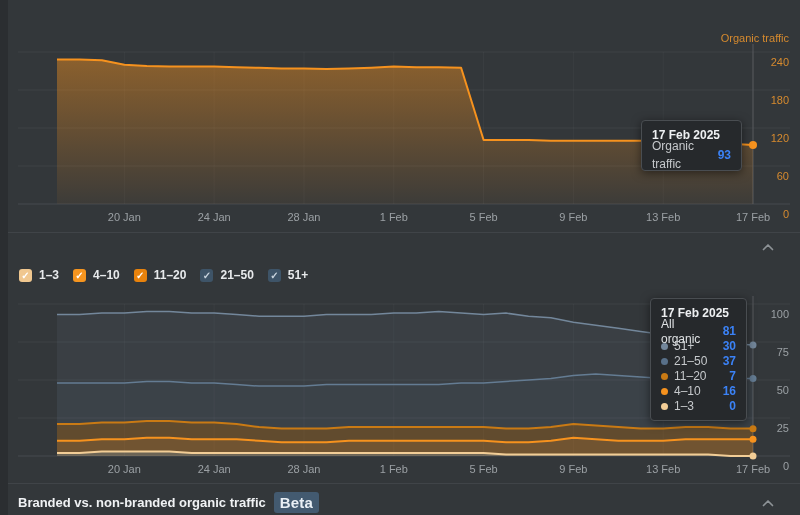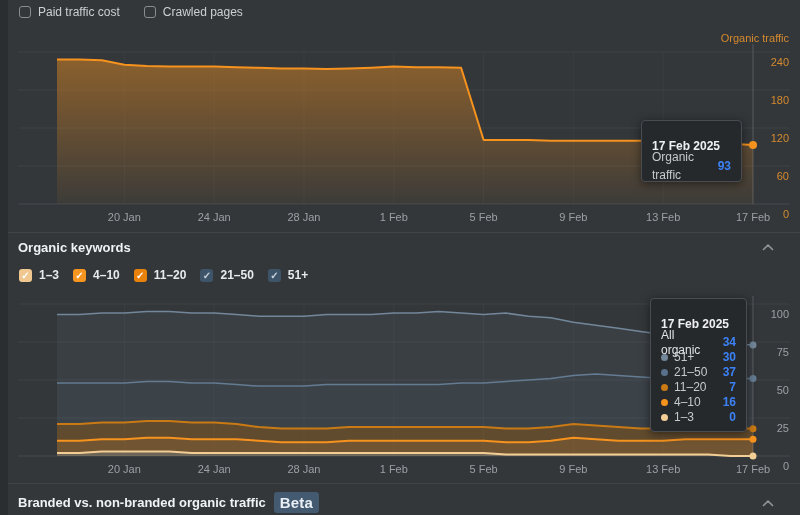--- a/index.html
+++ b/index.html
@@ -28,47 +28,37 @@
   .badge { margin-left:8px; background:#435a70; color:#e9eff5; font-size:15px; font-weight:bold;
            padding:2px 6px; border-radius:3px; letter-spacing:.2px; }
 
   .legend { position:absolute; left:19px; top:268px; display:flex; gap:14px; align-items:center; }
   .legend .cb-label { font-size:12px; font-weight:600; color:#e8eaec; }
 
   svg.chart { position:absolute; left:0; }
   svg text { font-family:"Liberation Sans", sans-serif; }
 
   .tooltip { position:absolute; background:#26292c; border:1px solid #494d51; border-radius:4px;
-             box-shadow:0 2px 10px rgba(0,0,0,.5); padding:18px 10px 6px; z-index:5; }
+             box-shadow:0 2px 10px rgba(0,0,0,.5); padding:7px 10px 6px; z-index:5; }
   .tt-title { font-size:12px; font-weight:bold; color:#eef0f2; margin-bottom:4px; }
   .tt-row { display:flex; justify-content:space-between; align-items:center; font-size:12px;
             color:#c6c9cc; line-height:15px; height:15px; }
   .tt-row .grp { display:flex; align-items:center; gap:6px; }
   .tt-val { font-weight:bold; color:#3b82f6; margin-left:14px; }
   .t1 { left:641px; top:120px; width:101px; }
   .t1 .tt-row { height:18px; line-height:18px; }
   .t2 { left:650px; top:298px; width:97px; }
   .dot { width:7px; height:7px; border-radius:50%; flex:0 0 auto; }
 </style>
 </head>
 <body>
 
 <div class="page">
   <div class="gutter"></div>
 
-  <div class="topbar">
-    <label class="cb-group">
-      <span class="cb"></span>
-      <span class="cb-label">Paid traffic cost</span>
-    </label>
-    <label class="cb-group">
-      <span class="cb"></span>
-      <span class="cb-label">Crawled pages</span>
-    </label>
-  </div>
 
   <svg id="chart1" class="chart" width="800" height="204" style="top:28px">
       <line x1="18" y1="24" x2="790" y2="24" stroke="rgba(255,255,255,0.055)" stroke-width="1"></line>
       <line x1="18" y1="62" x2="790" y2="62" stroke="rgba(255,255,255,0.055)" stroke-width="1"></line>
       <line x1="18" y1="100" x2="790" y2="100" stroke="rgba(255,255,255,0.055)" stroke-width="1"></line>
       <line x1="18" y1="138" x2="790" y2="138" stroke="rgba(255,255,255,0.055)" stroke-width="1"></line>
       <line x1="18" y1="176" x2="790" y2="176" stroke="#474b4f" stroke-width="1"></line>
       <line x1="124.35483870967742" y1="24" x2="124.35483870967742" y2="176" stroke="rgba(255,255,255,0.035)"></line>
       <line x1="214.16129032258064" y1="24" x2="214.16129032258064" y2="176" stroke="rgba(255,255,255,0.035)"></line>
       <line x1="303.9677419354839" y1="24" x2="303.9677419354839" y2="176" stroke="rgba(255,255,255,0.035)"></line>
@@ -107,21 +97,20 @@
     <div class="tt-title">17 Feb 2025</div>
     <div class="tt-row">
       <span>Organic traffic</span>
       <span class="tt-val">93</span>
     </div>
   </div>
 
   <div class="divider" style="top:232px"></div>
 
   <div class="sec-header" style="top:239px">
-    <span class="sec-title">Organic keywords</span>
     <span class="spacer"></span>
     <span class="chevron">
       <svg width="14" height="10" viewBox="0 0 14 10">
         <path d="M2.5 7.5 L7 3 L11.5 7.5" fill="none" stroke="#8d9296" stroke-width="1.7" stroke-linecap="round" stroke-linejoin="round"></path>
       </svg>
     </span>
   </div>
 
   <div class="legend">
     <label class="cb-group">
@@ -188,21 +177,21 @@
       <text x="483.5806451612903" y="181" text-anchor="middle" fill="#9ba0a4" font-size="11">5 Feb</text>
       <text x="573.3870967741935" y="181" text-anchor="middle" fill="#9ba0a4" font-size="11">9 Feb</text>
       <text x="663.1935483870968" y="181" text-anchor="middle" fill="#9ba0a4" font-size="11">13 Feb</text>
       <text x="753" y="181" text-anchor="middle" fill="#9ba0a4" font-size="11">17 Feb</text>
     </svg>
 
   <div class="tooltip t2">
     <div class="tt-title">17 Feb 2025</div>
     <div class="tt-row">
       <span style="color:#dfe2e4">All organic</span>
-      <span class="tt-val">34</span>
+      <span class="tt-val">81</span>
     </div>
     <div class="tt-row">
       <span class="grp">
           <span class="dot" style="background: rgb(115, 135, 155);"></span>
         <span>51+</span>
         </span>
       <span class="tt-val">30</span>
     </div>
     <div class="tt-row">
       <span class="grp">

